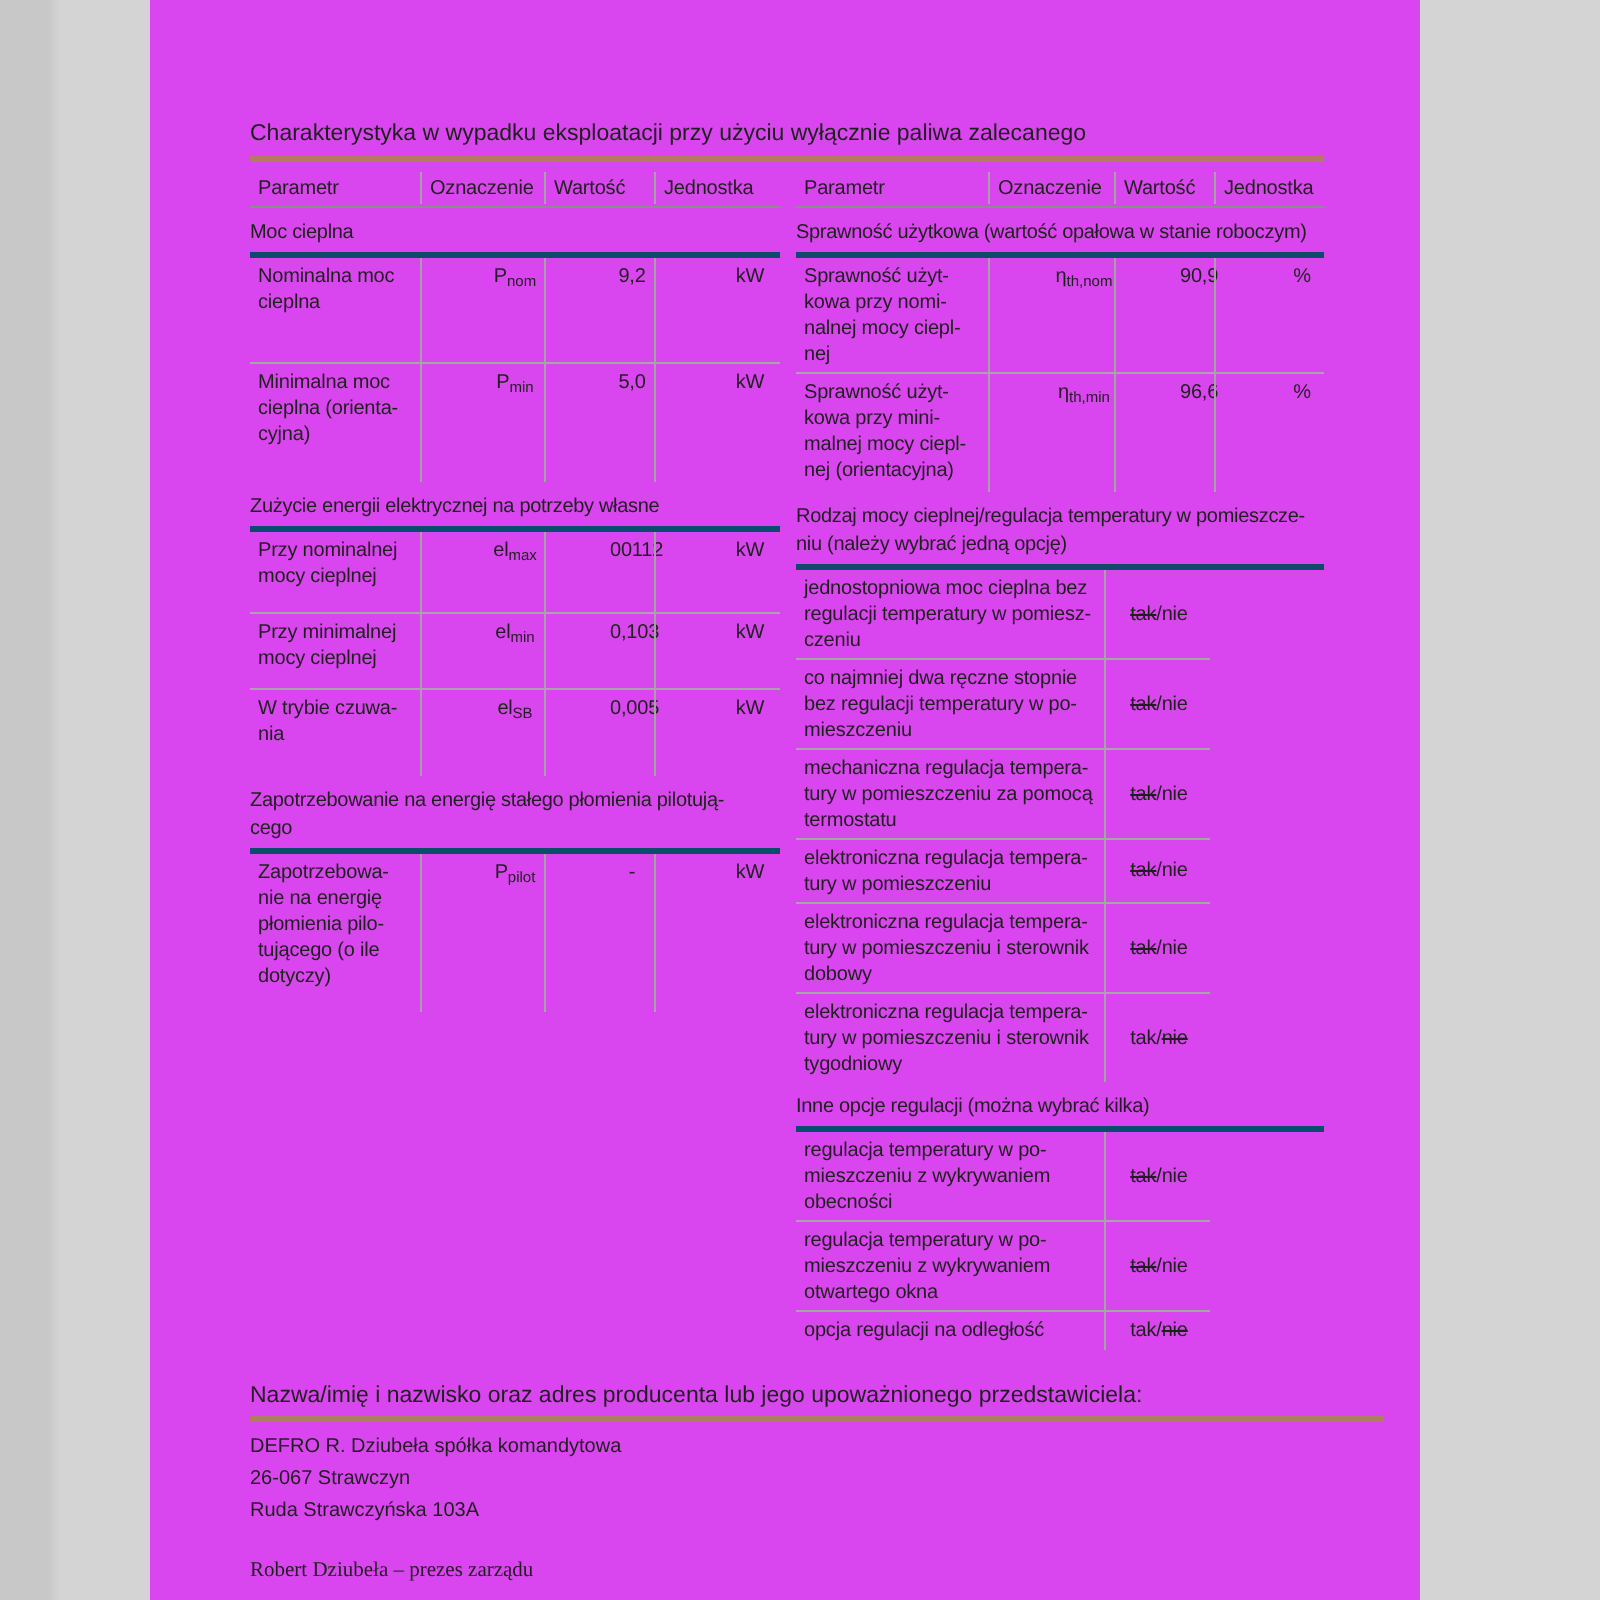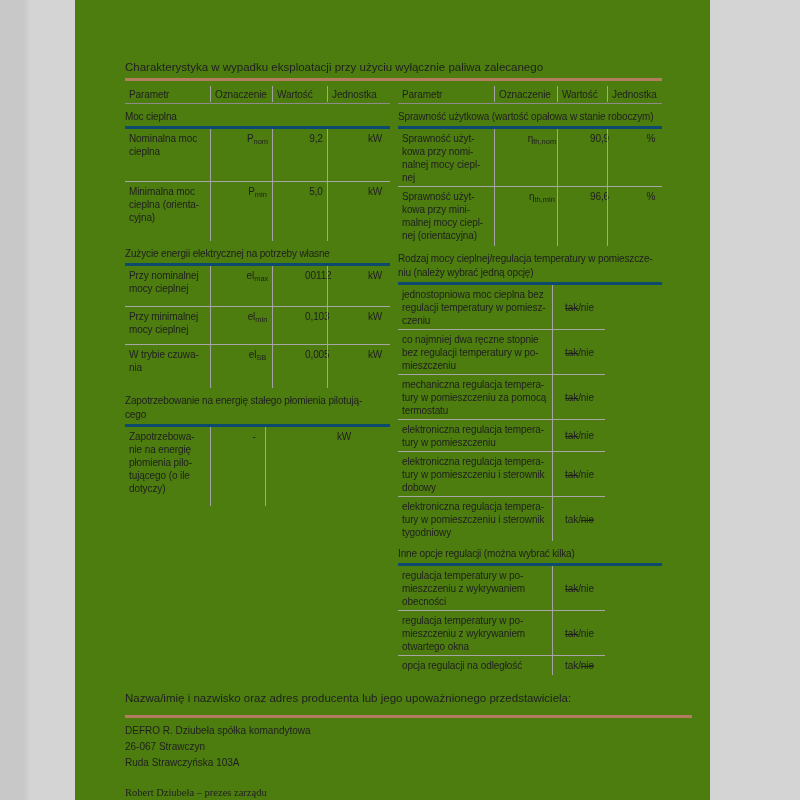--- a/index.html
+++ b/index.html
@@ -6,21 +6,21 @@
   body{
     width:800px;height:800px;
     background:linear-gradient(90deg,#c8c8c9 0px,#c8c8c9 24px,#d4d4d5 30px,#d4d4d5 100%);
     font-family:"Liberation Sans",sans-serif;
     color:#1f1f1f;
     -webkit-font-smoothing:antialiased;
   }
   .page{
     position:absolute;left:75px;top:0;
     width:635px;height:800px;
-    background:#4d7c0f;
+    background:#d946ef;
     box-sizing:border-box;
     padding:60px 48px 0 50px;
     overflow:hidden;
   }
   .doc-title{
     font-size:11.5px;line-height:15px;
     padding-bottom:3px;
     border-bottom:3px solid #b27c5e;
     white-space:pre;
   }
@@ -73,21 +73,21 @@
     display:flex;align-items:center;justify-content:center;
     font-size:10px;letter-spacing:-0.1px;
   }
   sub.sym-sub{font-size:7.5px;vertical-align:-2px;letter-spacing:0;}
   .struck{text-decoration:line-through;}
 
   .footer{margin-top:16px;}
   .footer-heading{
     width:567px;box-sizing:border-box;
     font-size:11.5px;line-height:14px;
-    padding-bottom:10px;
+    padding-bottom:3px;
     border-bottom:3px solid #b27c5e;
     white-space:pre;
   }
   .addr{margin-top:5px;font-size:10px;line-height:16px;}
   .signatory{margin-top:14px;font-size:10.5px;line-height:16px;font-family:Liberation Serif, serif;}
 </style>
 </head>
 <body>
 
 <div class="page">
@@ -148,20 +148,21 @@
 
       <div class="sec-heading">Zapotrzebowanie na energię stałego płomienia pilotują-
 cego</div>
 
       <div class="t-row" style="min-height:79px">
         <div class="cell lw1">Zapotrzebowa-
 nie na energię
 płomienia pilo-
 tującego (o ile
 dotyczy)</div>
+        <div class="cell lw2 num"><span>P</span><sub class="sym-sub">pilot</sub></div>
         <div class="cell lw3 num">-</div>
         <div class="cell lw4 num">kW</div>
       </div>
     </div>
 
     <div class="col-right">
       <div class="hdr-row">
         <div class="hc rw1">Parametr</div>
         <div class="hc rw2">Oznaczenie</div>
         <div class="hc rw3">Wartość</div>

